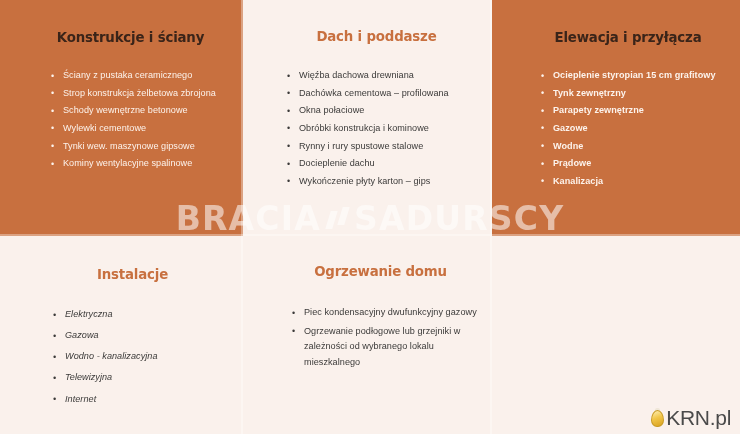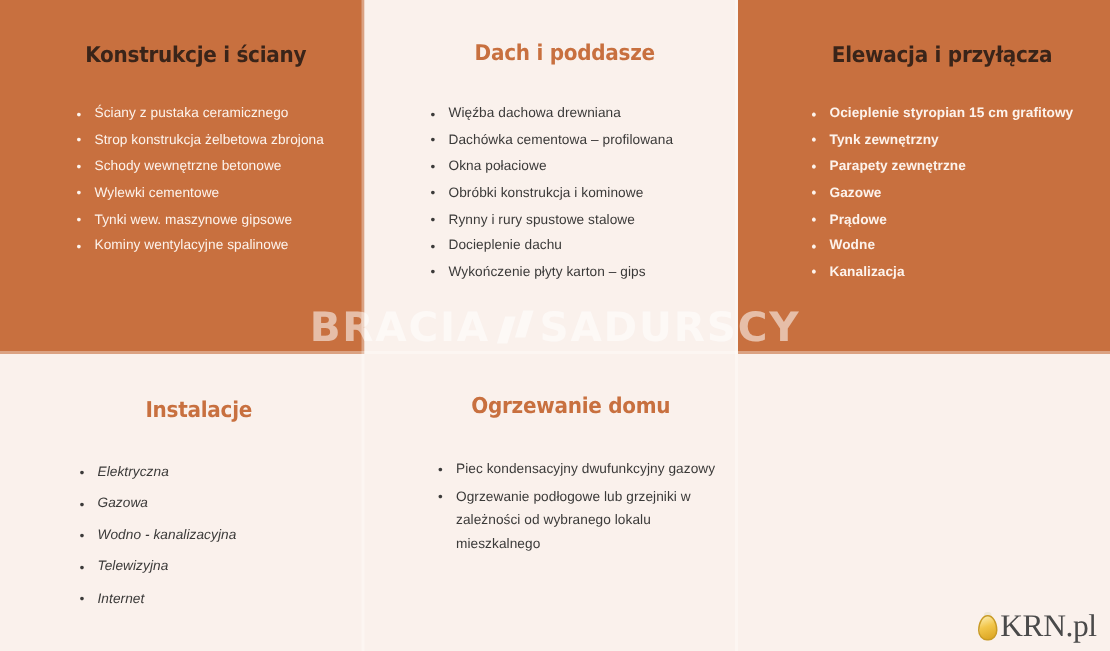--- a/index.html
+++ b/index.html
@@ -140,21 +140,21 @@
     display: flex;
     align-items: center;
     justify-content: center;
     gap: 7px;
     z-index: 5;
     pointer-events: none;
   }
   .watermark .wm-text {
     font-family: "DejaVu Sans", sans-serif;
     font-weight: 700;
-    font-size: 27px;
+    font-size: 33px;
     letter-spacing: 1.2px;
     color: rgba(255,255,255,0.55);
     white-space: nowrap;
   }
   .watermark .wm-mark {
     width: 19px;
     height: 22px;
     position: relative;
     flex: 0 0 auto;
   }
@@ -201,21 +201,21 @@
   .krn-logo .bulb .cap {
     position: absolute;
     left: 5px;
     top: 0px;
     width: 5px;
     height: 4px;
     background: #efe7d9;
     border-radius: 2px 2px 0 0;
   }
   .krn-logo .krn-text {
-    font-family: Liberation Serif, serif;
+    font-family: Liberation Sans, sans-serif;
     font-size: 21px;
     font-weight: 400;
     color: #4a4a4a;
     letter-spacing: -0.3px;
     line-height: 1;
   }
 
   
   .seam {
     position: absolute;
@@ -259,22 +259,22 @@
   </section>
 
   <section class="panel dark" id="p-elewacja">
     <div class="panel-inner">
       <h2 class="panel-title">Elewacja i przyłącza</h2>
       <ul class="items">
         <li>Ocieplenie styropian 15 cm grafitowy</li>
         <li>Tynk zewnętrzny</li>
         <li>Parapety zewnętrzne</li>
         <li>Gazowe</li>
+        <li>Wodne</li>
         <li>Prądowe</li>
-        <li>Wodne</li>
         <li>Kanalizacja</li>
       </ul>
     </div>
   </section>
 
   <section class="panel light" id="p-instalacje">
     <div class="panel-inner">
       <h2 class="panel-title">Instalacje</h2>
       <ul class="items">
         <li>Elektryczna</li>

